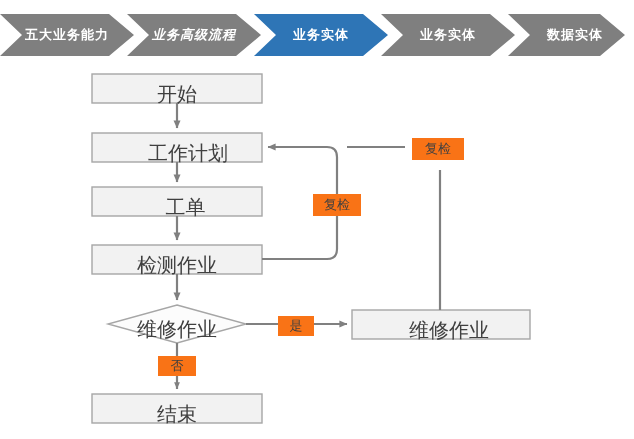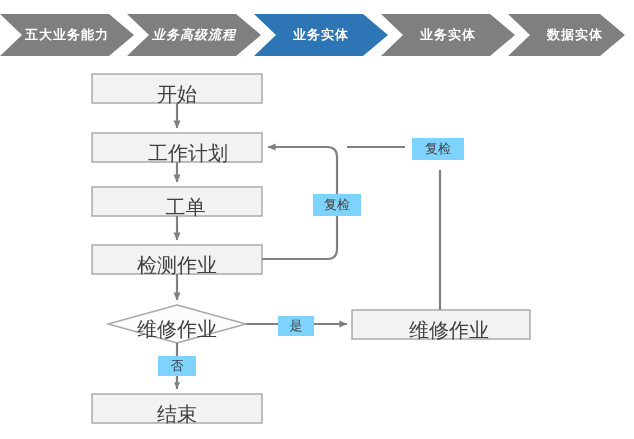--- a/index.html
+++ b/index.html
@@ -35,21 +35,21 @@
     white-space:nowrap;
     text-align:center;
     pointer-events:none;
   }
   .edge-label{
     position:absolute;
     color:#404040;
     font-size:13px;
     white-space:nowrap;
     text-align:center;
-    background:#7dd3fc;
+    background:#f97316;
     pointer-events:none;
   }
 </style>
 </head>
 <body>
 
 <div id="stage">
 
   <svg id="svg" viewBox="0 0 634 439" xmlns="http://www.w3.org/2000/svg">
     <defs>

